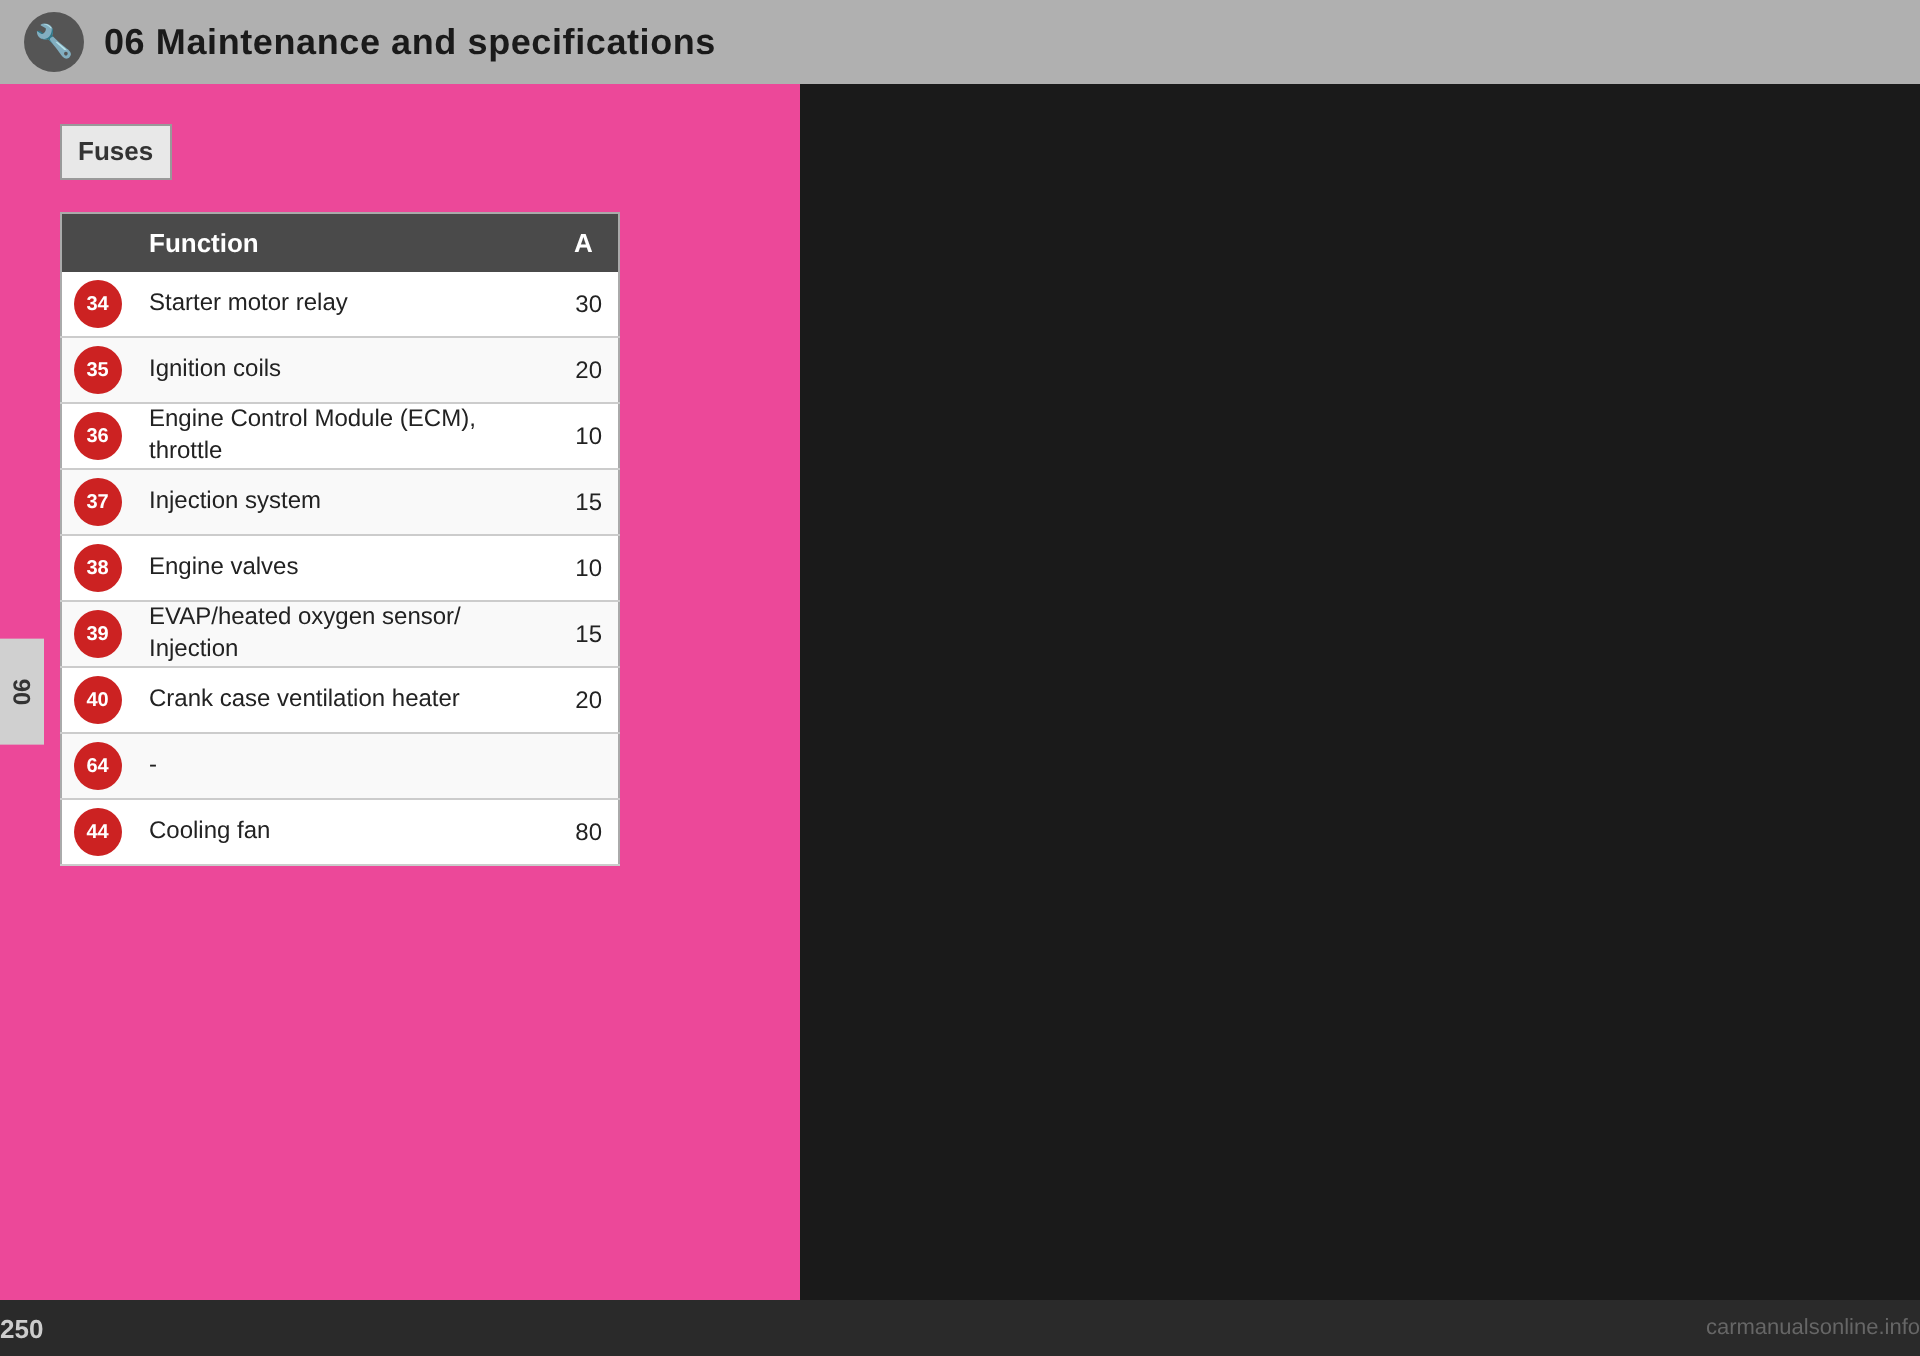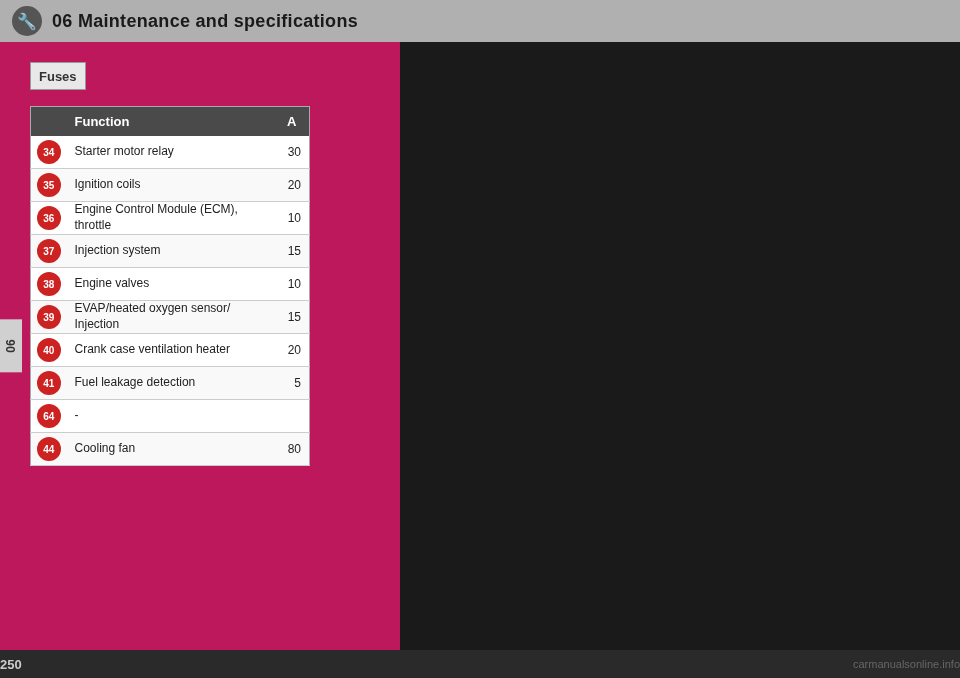--- a/index.html
+++ b/index.html
@@ -66,21 +66,21 @@
     .side-tab-text {
       writing-mode: vertical-rl;
       transform: rotate(180deg);
       font-size: 12px;
       font-weight: bold;
       color: #333;
     }
 
     
     .page-area {
-      background: #be185d;
+      background: #ec4899;
       width: 400px;
       padding: 20px 20px 20px 30px;
       position: relative;
     }
 
     
     .section-box {
       background: #e8e8e8;
       border: 1px solid #999;
       padding: 4px 8px;
@@ -262,25 +262,20 @@
             <td class="col-num"><span class="badge">39</span></td>
             <td class="col-func">EVAP/heated oxygen sensor/ Injection</td>
             <td class="col-a-val">15</td>
           </tr>
           <tr>
             <td class="col-num"><span class="badge">40</span></td>
             <td class="col-func">Crank case ventilation heater</td>
             <td class="col-a-val">20</td>
           </tr>
           <tr>
-            <td class="col-num"><span class="badge">41</span></td>
-            <td class="col-func">Fuel leakage detection</td>
-            <td class="col-a-val">5</td>
-          </tr>
-          <tr>
             <td class="col-num"><span class="badge">64</span></td>
             <td class="col-func">-</td>
             <td class="col-a-val"></td>
           </tr>
           <tr>
             <td class="col-num"><span class="badge">44</span></td>
             <td class="col-func">Cooling fan</td>
             <td class="col-a-val">80</td>
           </tr>
         </tbody>

